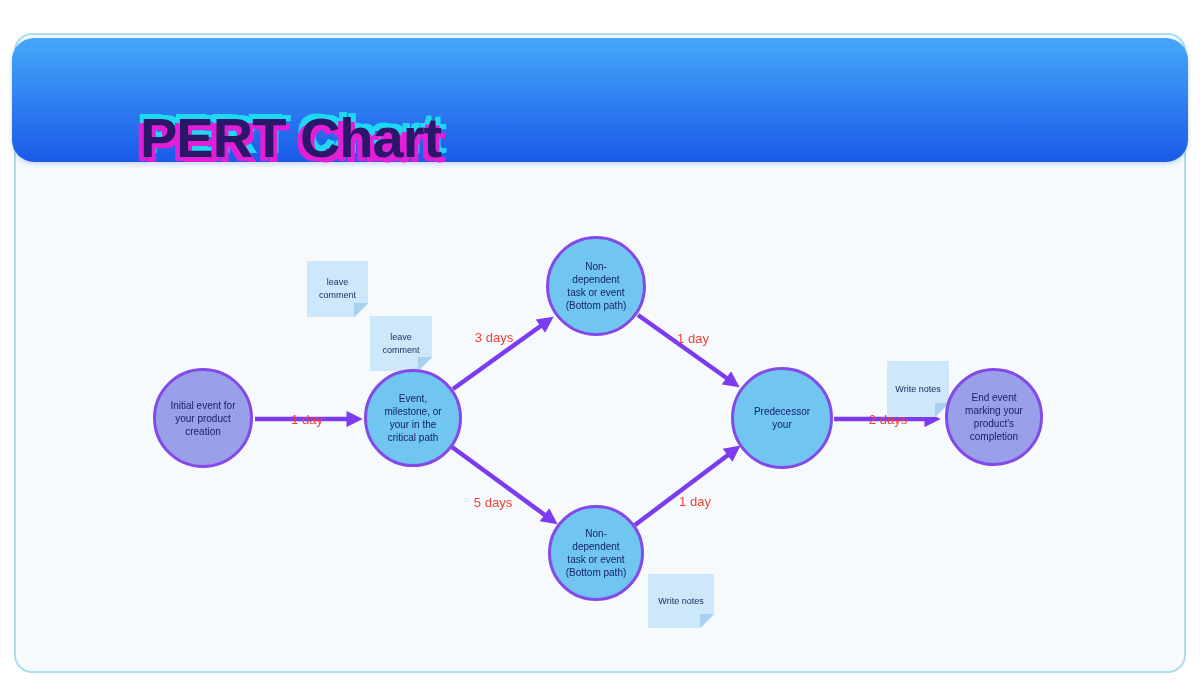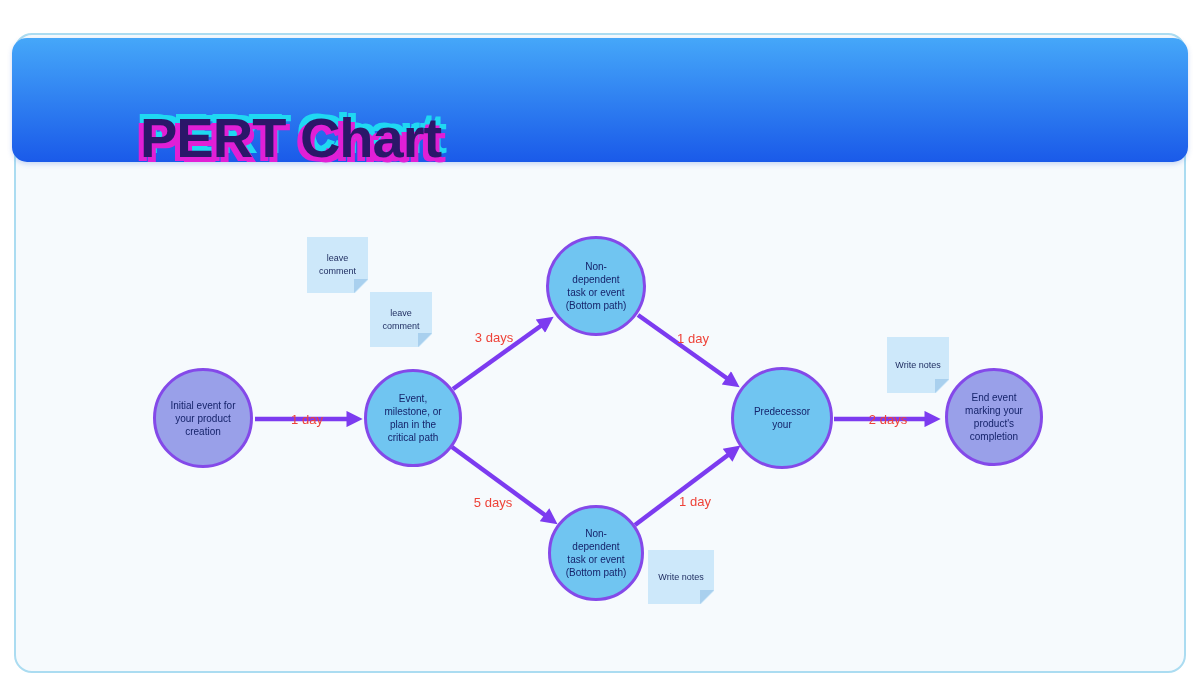--- a/index.html
+++ b/index.html
@@ -9,21 +9,21 @@
     background:#ffffff; overflow:hidden;
     font-family:"Liberation Sans", sans-serif;
   }
   .panel {
     position:absolute; left:14px; top:33px; width:1172px; height:640px;
     background:var(--panel-bg); border:2px solid var(--panel-border);
     border-radius:18px;
   }
   .banner {
     position:absolute; left:12px; top:38px; width:1176px; height:124px;
-    border-radius:15px;
+    border-radius:22px;
     background:linear-gradient(180deg, var(--grad-top) 0%, var(--grad-bottom) 100%);
     box-shadow:0 2px 5px rgba(60,110,220,0.25);
   }
   .title {
     position:absolute; left:128px; top:72px; width:340px;
     font-size:56px; font-weight:700; letter-spacing:-1px; line-height:1;
     color:var(--title-main); white-space:nowrap;
     text-shadow:
       -5px 4px 0 var(--title-magenta),
        4px 5px 0 var(--title-magenta),
@@ -48,21 +48,21 @@
     font-size:10px; line-height:1.3; color:var(--node-text);
     padding:6px;
   }
   .node.periwinkle { background:var(--node-fill-periwinkle); }
   .node.sky { background:var(--node-fill-sky); }
   .note {
     position:absolute; background:var(--note-bg);
     clip-path:polygon(0 0, 100% 0, 100% calc(100% - 13px), calc(100% - 13px) 100%, 0 100%);
     display:flex; align-items:center; justify-content:center;
     text-align:center; font-size:9px; line-height:1.4;
-    color:var(--note-text); padding:4px 6px;
+    color:var(--note-text); padding:4px 6px;margin-top:24px;
   }
   .note .fold {
     position:absolute; right:0; bottom:0; width:14px; height:14px;
     background:var(--note-fold);
     clip-path:polygon(0 100%, 100% 0, 0 0);
     opacity:0.9;
   }
 </style>
 </head>
 <body>
@@ -113,21 +113,21 @@
           <span>Write notes</span>
           <i class="fold"></i>
         </div>
       </div>
     <div id="nodes-layer">
         <div class="node periwinkle" style="left: 153px; top: 368px; width: 100px; height: 100px;">Initial event for
 your product
 creation</div>
         <div class="node sky" style="left: 364px; top: 369px; width: 98px; height: 98px;">Event,
 milestone, or
-plan in the
+your in the
 critical path</div>
         <div class="node sky" style="left: 546px; top: 236px; width: 100px; height: 100px;">Non-
 dependent
 task or event
 (Bottom path)</div>
         <div class="node sky" style="left: 548px; top: 505px; width: 96px; height: 96px;">Non-
 dependent
 task or event
 (Bottom path)</div>
         <div class="node sky" style="left: 731px; top: 367px; width: 102px; height: 102px;">Predecessor

